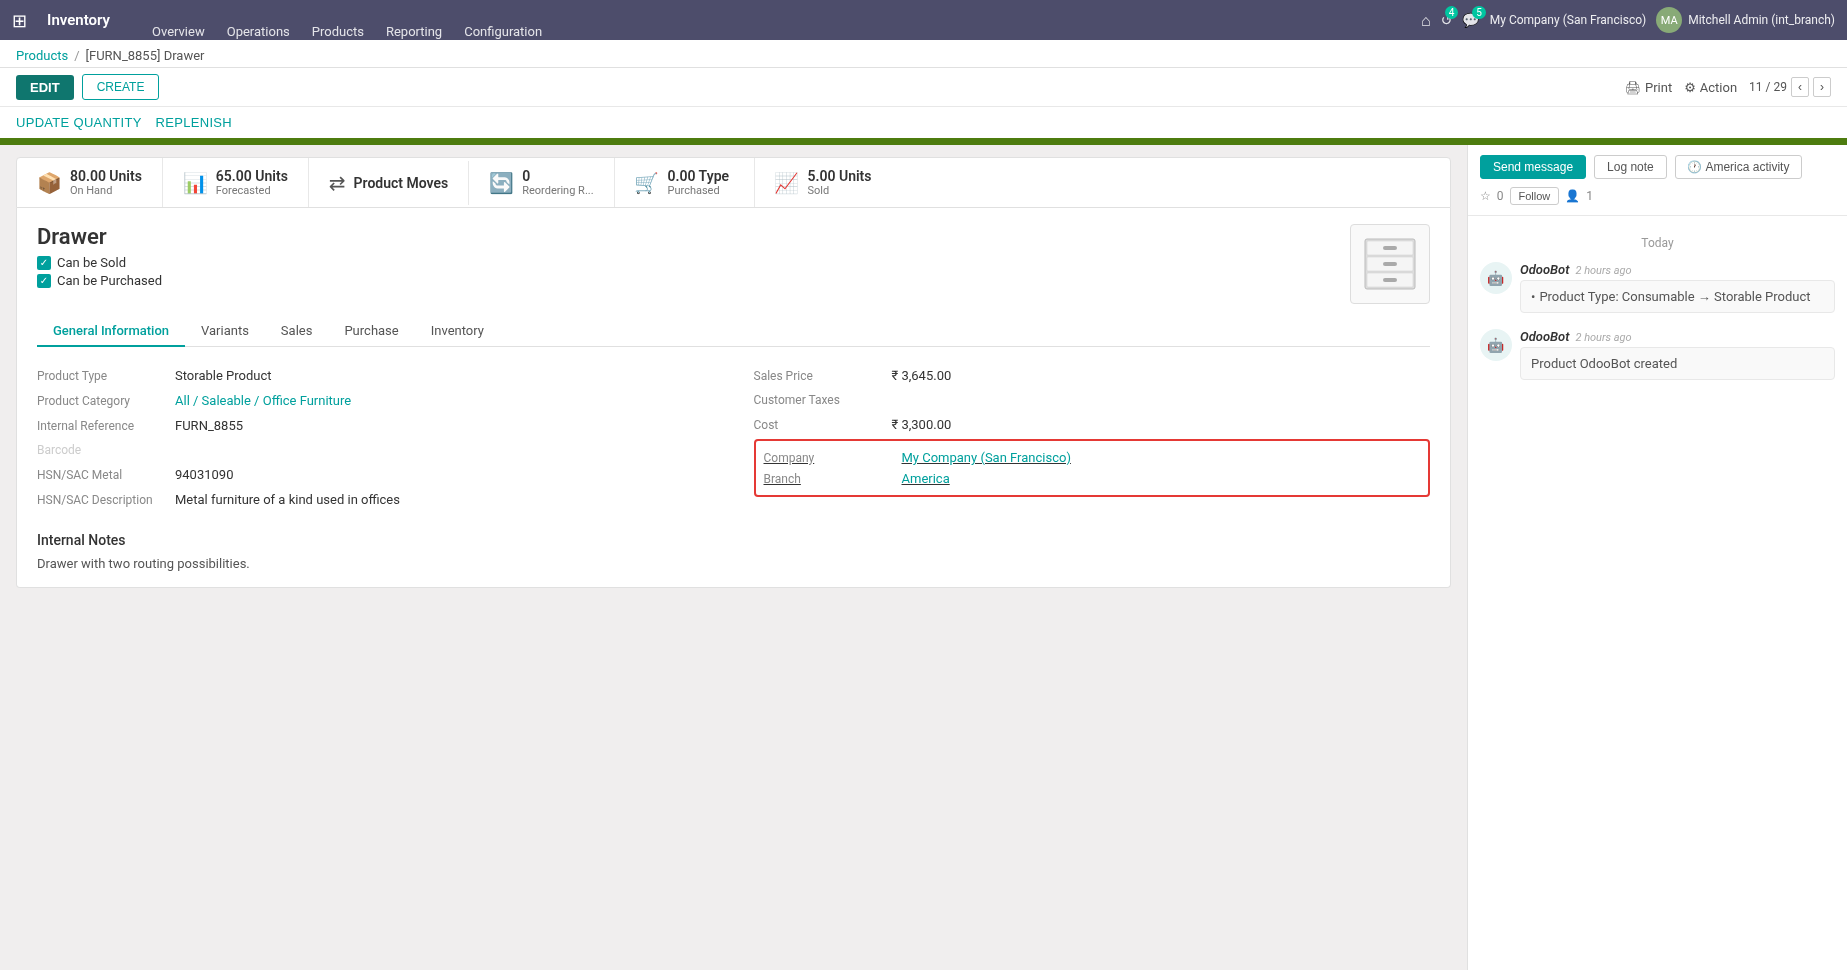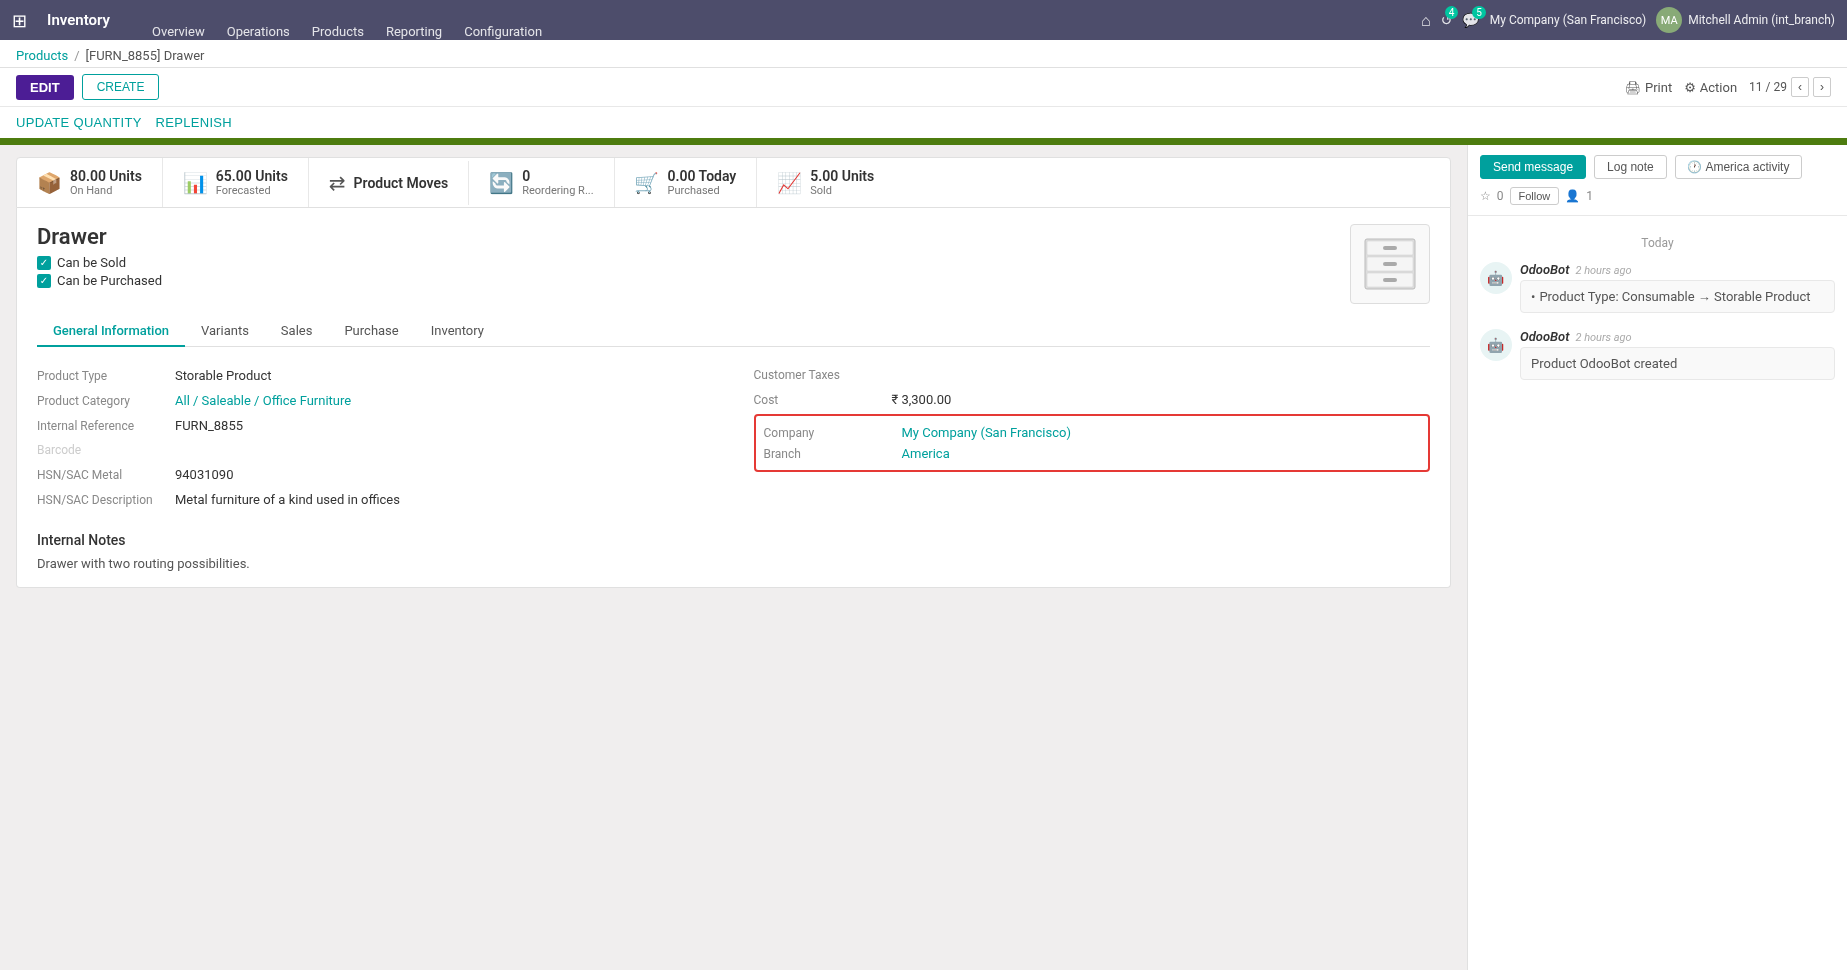--- a/index.html
+++ b/index.html
@@ -42,21 +42,21 @@
 
     
     .action-bar {
       background: white;
       padding: 6px 16px;
       display: flex;
       align-items: center;
       gap: 8px;
       border-bottom: 1px solid #e8e8e8;
     }
-    .btn-edit { background: #4c1d95; color: white; border: none; padding: 5px 14px; border-radius: 3px; cursor: pointer; font-size: 13px; font-weight: 600; }
+    .btn-edit { background: #0f766e; color: white; border: none; padding: 5px 14px; border-radius: 3px; cursor: pointer; font-size: 13px; font-weight: 600; }
     .btn-create { background: white; color: #00a09d; border: 1px solid #00a09d; padding: 5px 14px; border-radius: 3px; cursor: pointer; font-size: 12px; }
     .action-spacer { flex: 1; }
     .action-right { display: flex; align-items: center; gap: 12px; }
     .action-print, .action-action { color: #555; cursor: pointer; font-size: 13px; display: flex; align-items: center; gap: 4px; }
     .action-nav { display: flex; align-items: center; gap: 4px; color: #555; font-size: 12px; }
     .nav-btn { background: none; border: 1px solid #ccc; padding: 2px 6px; cursor: pointer; border-radius: 2px; color: #555; font-size: 12px; }
 
     
     .update-bar {
       background: white;
@@ -175,20 +175,21 @@
       border: 2px solid #e53935;
       border-radius: 4px;
       padding: 6px 8px;
       margin-top: 2px;
     }
     .highlight-row {
       display: flex;
       align-items: flex-end;
       padding: 3px 0;
       gap: 8px;
+      text-decoration: underline;
     }
 
     
     .notes-section { margin-top: 20px; }
     .notes-title { font-size: 14px; font-weight: 500; color: #333; margin-bottom: 8px; }
     .notes-text { color: #555; font-size: 13px; }
 
     
     .chatter-panel {
       width: 380px;
@@ -324,21 +325,21 @@
       <div class="stat-item">
         <span class="stat-icon">🔄</span>
         <div class="stat-text">
           <span class="stat-value">0</span>
           <span class="stat-label">Reordering R...</span>
         </div>
       </div>
       <div class="stat-item">
         <span class="stat-icon">🛒</span>
         <div class="stat-text">
-          <span class="stat-value">0.00 Today</span>
+          <span class="stat-value">0.00 Type</span>
           <span class="stat-label">Purchased</span>
         </div>
       </div>
       <div class="stat-item">
         <span class="stat-icon">📈</span>
         <div class="stat-text">
           <span class="stat-value">5.00 Units</span>
           <span class="stat-label">Sold</span>
         </div>
       </div>
@@ -402,20 +403,24 @@
             <span class="form-label">HSN/SAC Metal</span>
             <span class="form-value">94031090</span>
           </div>
           <div class="form-row">
             <span class="form-label">HSN/SAC Description</span>
             <span class="form-value">Metal furniture of a kind used in offices</span>
           </div>
         </div>
 
         <div class="form-col">
+          <div class="form-row">
+            <span class="form-label">Sales Price</span>
+            <span class="form-value">₹ 3,645.00</span>
+          </div>
           <div class="form-row">
             <span class="form-label">Customer Taxes</span>
             <span class="form-value-muted"></span>
           </div>
           <div class="form-row">
             <span class="form-label">Cost</span>
             <span class="form-value">₹ 3,300.00</span>
           </div>
 
           <div class="highlight-box">

